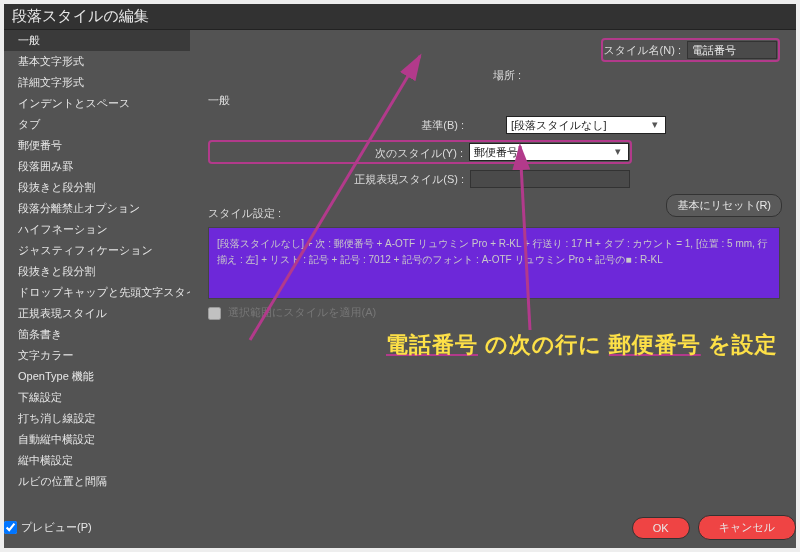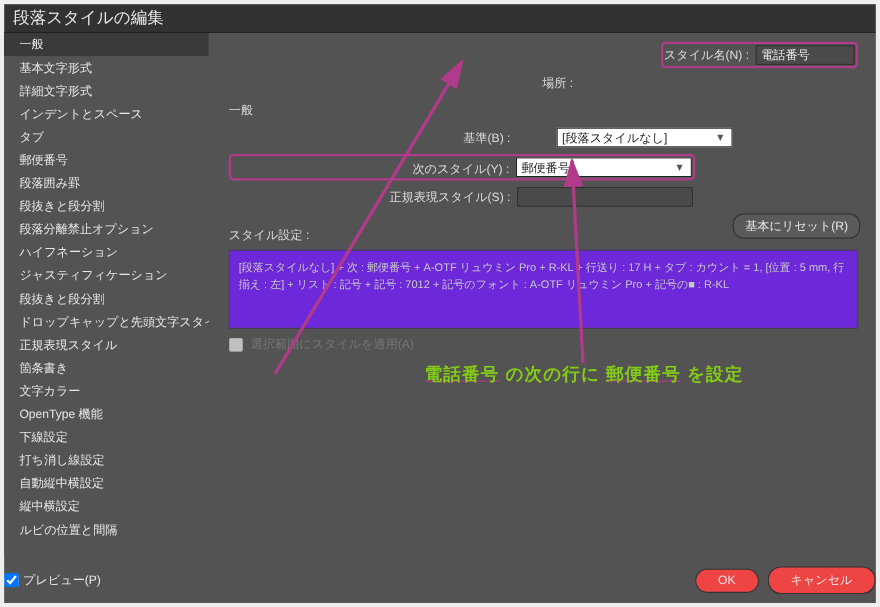--- a/index.html
+++ b/index.html
@@ -21,21 +21,21 @@
 .sec-title{margin:10px 0 8px 0;color:#ddd;font-size:11px}
 .settings-box{border:1px solid #444;background:#6d28d9;padding:8px;font-size:10px;color:#c9c9c9;line-height:1.6;height:72px}
 .reset-btn{position:absolute;right:14px;top:164px;background:#5a5a5a;border:1px solid #333;color:#e8e8e8;font-size:11px;padding:3px 10px;border-radius:10px;cursor:pointer}
 .disabled-row{color:#777;margin-top:6px;font-size:11px}
 .disabled-row input{vertical-align:middle;margin-right:4px}
 .footer{display:flex;align-items:center;padding:8px 0;background:#535353}
 .footer .chk{color:#e8e8e8;font-size:11px;display:flex;align-items:center;gap:4px}
 .footer-space{flex:1}
 .btn{background:#ef4444;border:1px solid #333;color:#e8e8e8;font-size:11px;padding:4px 20px;border-radius:12px;cursor:pointer;margin-left:8px}
 .arrow{position:absolute;pointer-events:none}
-.anno{position:absolute;left:196px;top:300px;font-size:16px;color:#84cc16;font-weight:bold;letter-spacing:1px;pointer-events:none}
+.anno{position:absolute;left:196px;top:300px;font-size:22px;color:#fde047;font-weight:bold;letter-spacing:1px;pointer-events:none}
 .anno u{text-decoration:underline;text-decoration-color:#b23a8b}
 .drop-arrow{position:absolute;right:2px;top:2px;width:12px;height:12px;color:#555}
 .sel-wrap{position:relative;display:inline-block}
 </style>
 </head>
 <body>
 
 <div class="dlg">
   <div class="titlebar">段落スタイルの編集</div>
   <div class="body">

